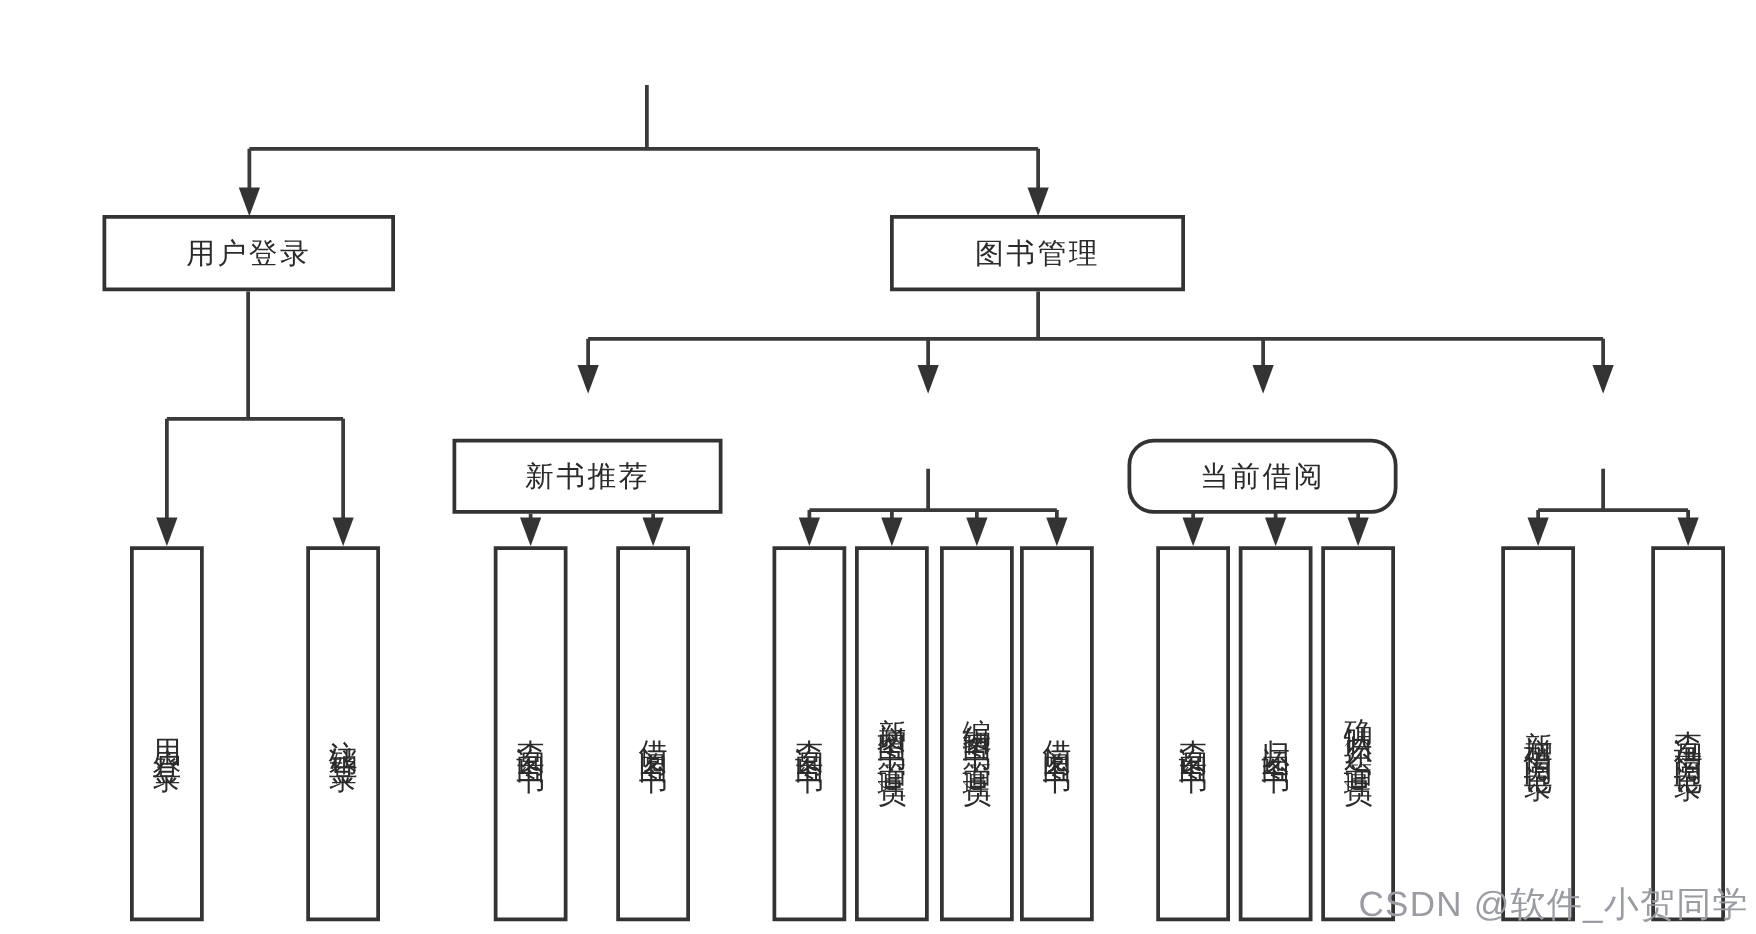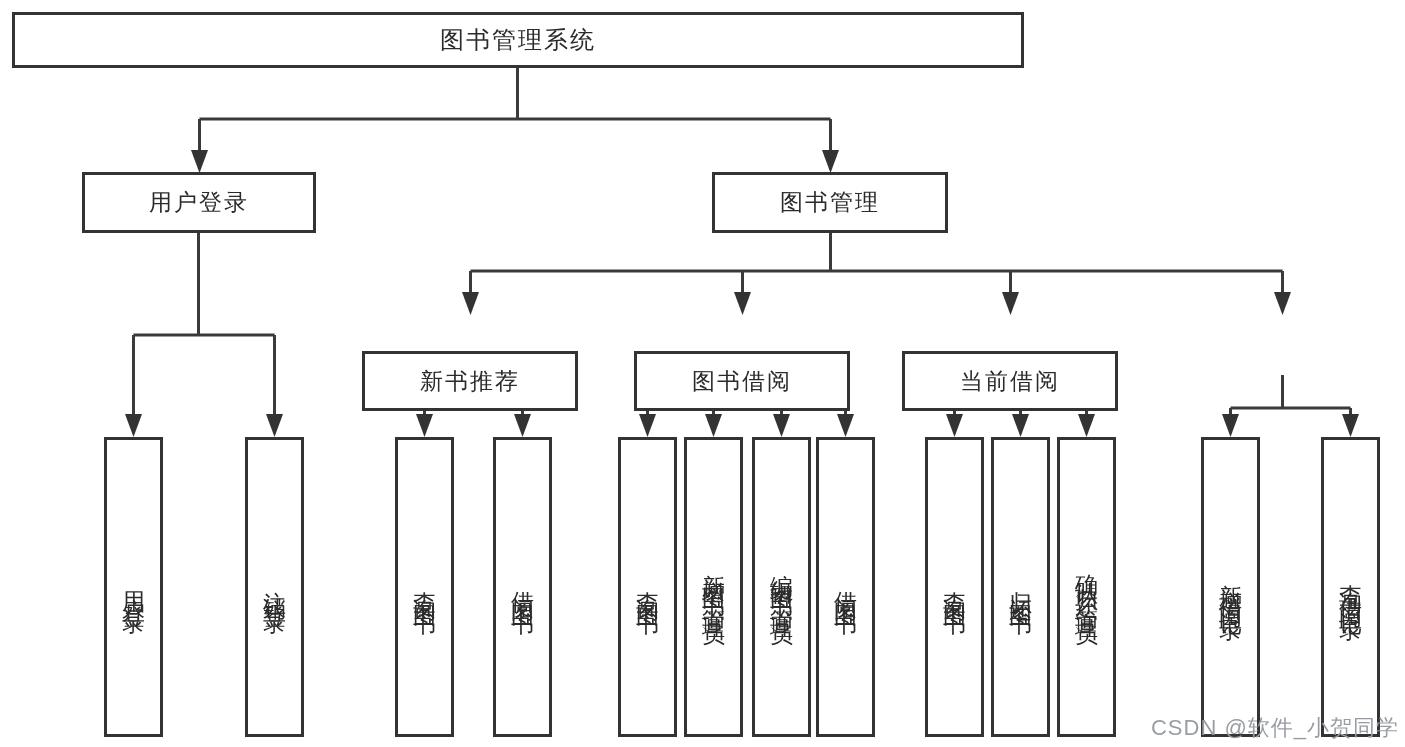--- a/index.html
+++ b/index.html
@@ -73,21 +73,21 @@
     text-orientation: mixed;
     font-size: 23px;
     letter-spacing: 7px;
     line-height: 1;
     white-space: nowrap;
   }
   .watermark {
     position: absolute;
     right: 6px;
     bottom: 4px;
-    font-size: 22px;
+    font-size: 28px;
     color: #999da3;
     letter-spacing: 1px;
     white-space: nowrap;
   }
 </style>
 </head>
 <body>
 
 <div class="canvas">
 
@@ -114,38 +114,32 @@
     <polygon class="ah" points="705,414 722,414 713.5,437"></polygon>
     <polygon class="ah" points="773,414 790,414 781.5,437"></polygon>
     <polygon class="ah" points="837,414 854,414 845.5,437"></polygon>
     <polygon class="ah" points="946,414 963,414 954.5,437"></polygon>
     <polygon class="ah" points="1012,414 1029,414 1020.5,437"></polygon>
     <polygon class="ah" points="1078,414 1095,414 1086.5,437"></polygon>
     <polygon class="ah" points="1222,414 1239,414 1230.5,437"></polygon>
     <polygon class="ah" points="1342,414 1359,414 1350.5,437"></polygon>
   </svg>
 
-  <div class="node hbox root-box">
-    <span>图书管理系统</span>
-  </div>
 
   <div class="node hbox l2-box" style="left:82px;width:234px;">
     <span>用户登录</span>
   </div>
   <div class="node hbox l2-box" style="left:712px;width:236px;">
     <span>图书管理</span>
   </div>
 
   <div class="node hbox l3-box" style="left:362px;">
     <span>新书推荐</span>
   </div>
-  <div class="node hbox l3-box" style="left:634px;">
-    <span>图书借阅</span>
-  </div>
-  <div class="node hbox l3-box" style="left:902px;">
+  <div class="node hbox l3-box" style="left:902px;border-radius:21px;">
     <span>当前借阅</span>
   </div>
 
   <div class="node vbox" style="left:104px;">
     <span class="vtext">用户登录</span>
   </div>
   <div class="node vbox" style="left:245px;">
     <span class="vtext">注销登录</span>
   </div>
 

